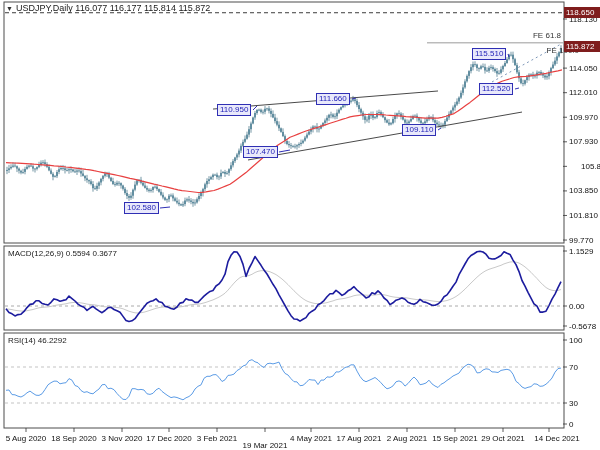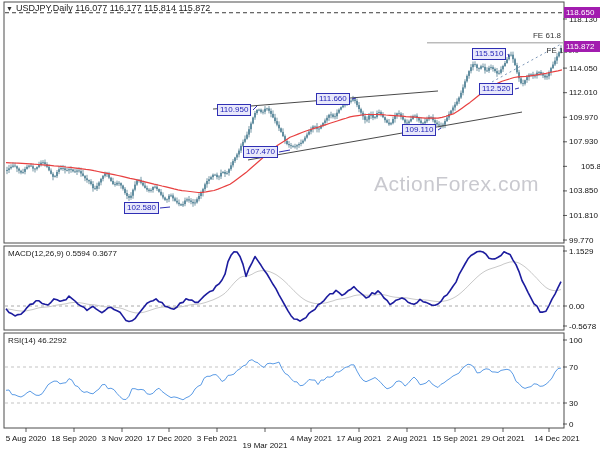--- a/index.html
+++ b/index.html
@@ -4,21 +4,21 @@
 <style>
   html,body{margin:0;padding:0;background:#fff;}
   #chart{position:relative;width:600px;height:450px;background:#ffffff;overflow:hidden;
          font-family:"Liberation Sans",sans-serif;}
   #gfx{position:absolute;left:0;top:0;}
   .title-bar{position:absolute;left:6px;top:3px;font-size:9px;color:#1a1a1a;white-space:nowrap;z-index:5;}
   .title-bar .dd{font-size:7px;color:#333;margin-right:3px;}
   .watermark{position:absolute;left:374px;top:172px;font-size:21px;color:#c9c9cf;letter-spacing:0.5px;z-index:1;}
   .pane-label{position:absolute;font-size:8px;color:#1a1a1a;z-index:5;white-space:nowrap;}
   .axis-label{position:absolute;font-size:8px;color:#111;white-space:nowrap;z-index:4;}
-  .badge{position:absolute;background:#a21caf;color:#fff;font-size:8px;line-height:11px;height:11px;
+  .badge{position:absolute;background:#7f1d1d;color:#fff;font-size:8px;line-height:11px;height:11px;
          padding:0 2px;min-width:32px;z-index:6;}
   .flag{position:absolute;border:1px solid #2f2fb4;background:#e9e9fb;color:#1d1db5;font-size:8px;
         line-height:10px;height:10px;padding:0 2px;z-index:6;white-space:nowrap;}
   .date-label{position:absolute;font-size:8px;color:#111;transform:translateX(-50%);white-space:nowrap;z-index:4;}
   .fe-label{position:absolute;font-size:8px;color:#333;z-index:4;white-space:nowrap;}
 </style>
 </head>
 <body>
 
 <div id="chart">
@@ -644,21 +644,20 @@
         <line x1="455" y1="428" x2="455" y2="432" stroke="#333" stroke-width="0.8"></line>
         <line x1="503" y1="428" x2="503" y2="432" stroke="#333" stroke-width="0.8"></line>
         <line x1="549" y1="428" x2="549" y2="432" stroke="#333" stroke-width="0.8"></line>
       </g>
     </svg>
 
   <div class="title-bar">
     <span class="dd">▼</span><span>USDJPY,Daily 116.077 116.177 115.814 115.872</span>
   </div>
 
-  <div class="watermark">ActionForex.com</div>
 
   <div class="pane-label" style="left:8px;top:249px;">MACD(12,26,9) 0.5594 0.3677</div>
   <div class="pane-label" style="left:8px;top:336px;">RSI(14) 46.2292</div>
 
   <div id="labels">
       <div class="fe-label" style="right: 21px; left: auto; top: 0.73972px; margin-top: 45px;">FE 100.0</div>
       <div class="fe-label" style="right: 39px; left: auto; top: 30.8372px;">FE 61.8</div>
       <div class="flag" style="left: 124px; top: 202px;">102.580</div>
       <div class="flag" style="left: 217px; top: 104px;">110.950</div>
       <div class="flag" style="left: 243px; top: 146px;">107.470</div>

